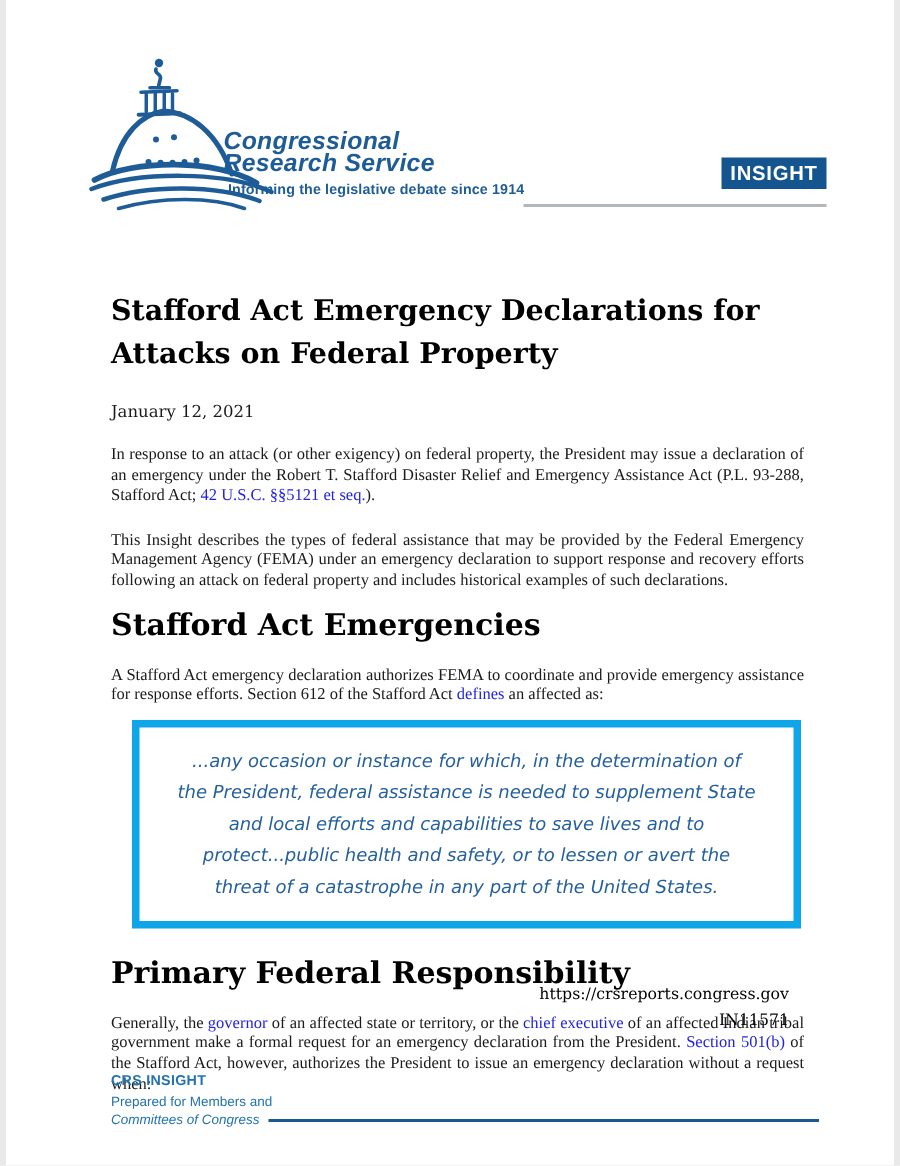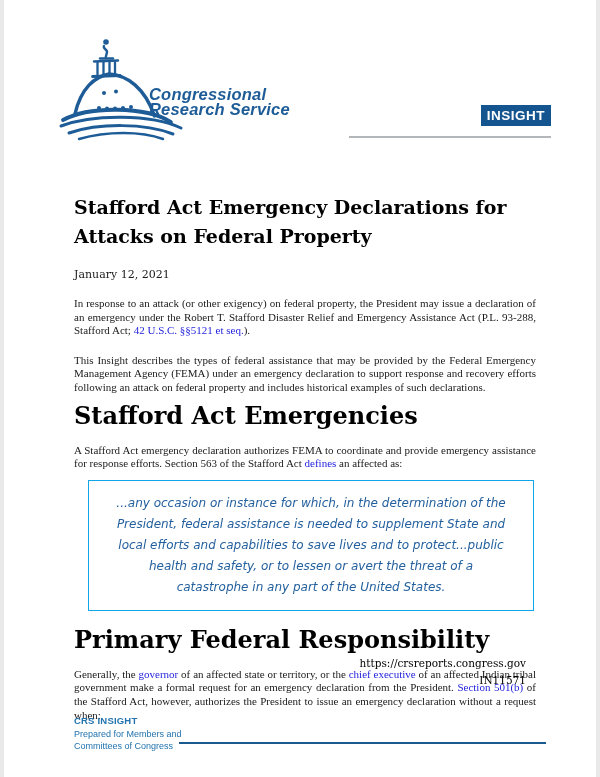--- a/index.html
+++ b/index.html
@@ -39,44 +39,44 @@
   
   .content{position:absolute;left:70px;top:181px;width:462px;}
   h1{
     font-family:"DejaVu Serif","Liberation Serif",serif;font-size:19px;line-height:29px;
     font-weight:bold;color:#000;margin:12px 0 17px 0;
   }
   h1 .tline{display:block;white-space:nowrap;}
   .date{font-family:"DejaVu Serif","Liberation Serif",serif;font-size:11px;margin:0 0 12px 0;}
   p.body{font-size:11px;line-height:13.6px;margin:16px 0 9px 0;text-align:justify;}
   h2{
-    font-family:"DejaVu Serif","Liberation Serif",serif;font-size:24px;line-height:24px;
+    font-family:"DejaVu Serif","Liberation Serif",serif;font-size:20px;line-height:24px;
     font-weight:bold;color:#000;margin:4px 0 6px 0;white-space:nowrap;
   }
   .inline-link{color:var(--link);text-decoration:none;cursor:pointer;}
   .quote-box{
-    border:1px solid #0ea5e9;margin:4px 2px 17px 14px;padding:12px 25px;background:#fff;
+    border:5px solid #0ea5e9;margin:4px 2px 17px 14px;padding:12px 25px;background:#fff;
   }
   .quote-text{
     font-family:"DejaVu Sans","Liberation Sans",sans-serif;font-style:italic;
     font-size:12px;line-height:21px;color:var(--quote);text-align:center;
   }
 
   
   .footer-right{
     position:absolute;top:655px;right:70px;text-align:right;
     font-family:"DejaVu Serif","Liberation Serif",serif;font-size:10.5px;line-height:16.5px;color:#000;
   }
   .footer-right .org{font-weight:bold;}
   .footer-left{
     position:absolute;left:70px;top:715px;width:472px;
     font-family:"Liberation Sans",sans-serif;font-size:9px;line-height:12.5px;color:var(--ftblue);
   }
   .footer-left .brand{font-weight:bold;font-size:9.5px;letter-spacing:.2px;}
-  .footer-left .rule-row{display:flex;}
+  .footer-left .rule-row{display:flex;align-items:center;font-style:italic;}
   .footer-left .bottom-rule{flex:1;height:2px;background:var(--rule);margin-left:6px;margin-top:2px;}
 </style>
 </head>
 <body>
 
 <div class="page">
 
   <svg class="dome" viewBox="0 0 128 106" fill="none" stroke="#1e5c97" stroke-linecap="round" stroke-linejoin="round" aria-hidden="true">
     <circle cx="47" cy="6" r="2.8" fill="#1e5c97" stroke="none"></circle>
     <path d="M45 10 C43.5 13.5 49.5 13 47.8 17 L46.8 21" stroke-width="2.4"></path>
@@ -97,36 +97,37 @@
     <path d="M4 84 C30 70 86 70 112 86" stroke-width="3.8"></path>
     <path d="M2 90 C34 78 92 78 122 92" stroke-width="3"></path>
     <path d="M10 97 C40 87 86 87 114 98" stroke-width="3"></path>
     <path d="M20 103 C48 95 82 95 104 103" stroke-width="2.4"></path>
   </svg>
 
   <div class="logo-text">
     <span>Congressional</span><br>
     <span>Research Service</span>
   </div>
+  <div class="tagline">Informing the legislative debate since 1914</div>
   <div class="header-rule"></div>
   <div class="insight-badge">INSIGHT</div>
 
   <div class="content">
     <h1>
       <span class="tline">Stafford Act Emergency Declarations for</span>
       <span class="tline">Attacks on Federal Property</span>
     </h1>
 
     <div class="date">January 12, 2021</div>
 
     <p class="body"><span>In response to an attack (or other exigency) on federal property, the President may issue a declaration of an emergency under the Robert T. Stafford Disaster Relief and Emergency Assistance Act (P.L. 93-288, Stafford Act; </span><a class="inline-link" href="#">42 U.S.C. §§5121 et seq.</a><span>).</span></p>
     <p class="body"><span>This Insight describes the types of federal assistance that may be provided by the Federal Emergency Management Agency (FEMA) under an emergency declaration to support response and recovery efforts following an attack on federal property and includes historical examples of such declarations.</span></p>
 
     <h2>Stafford Act Emergencies</h2>
-    <p class="body"><span>A Stafford Act emergency declaration authorizes FEMA to coordinate and provide emergency assistance for response efforts. Section 563 of the Stafford Act </span><a class="inline-link" href="#">defines</a><span> an affected as:</span></p>
+    <p class="body"><span>A Stafford Act emergency declaration authorizes FEMA to coordinate and provide emergency assistance for response efforts. Section 612 of the Stafford Act </span><a class="inline-link" href="#">defines</a><span> an affected as:</span></p>
 
     <div class="quote-box">
       <div class="quote-text">...any occasion or instance for which, in the determination of the President, federal assistance is needed to supplement State and local efforts and capabilities to save lives and to protect...public health and safety, or to lessen or avert the threat of a catastrophe in any part of the United States.</div>
     </div>
 
     <h2>Primary Federal Responsibility</h2>
     <p class="body"><span>Generally, the </span><a class="inline-link" href="#">governor</a><span> of an affected state or territory, or the </span><a class="inline-link" href="#">chief executive</a><span> of an affected Indian tribal government make a formal request for an emergency declaration from the President. </span><a class="inline-link" href="#">Section 501(b)</a><span> of the Stafford Act, however, authorizes the President to issue an emergency declaration without a request when:</span></p>
   </div>
 
   <div class="footer-right">

